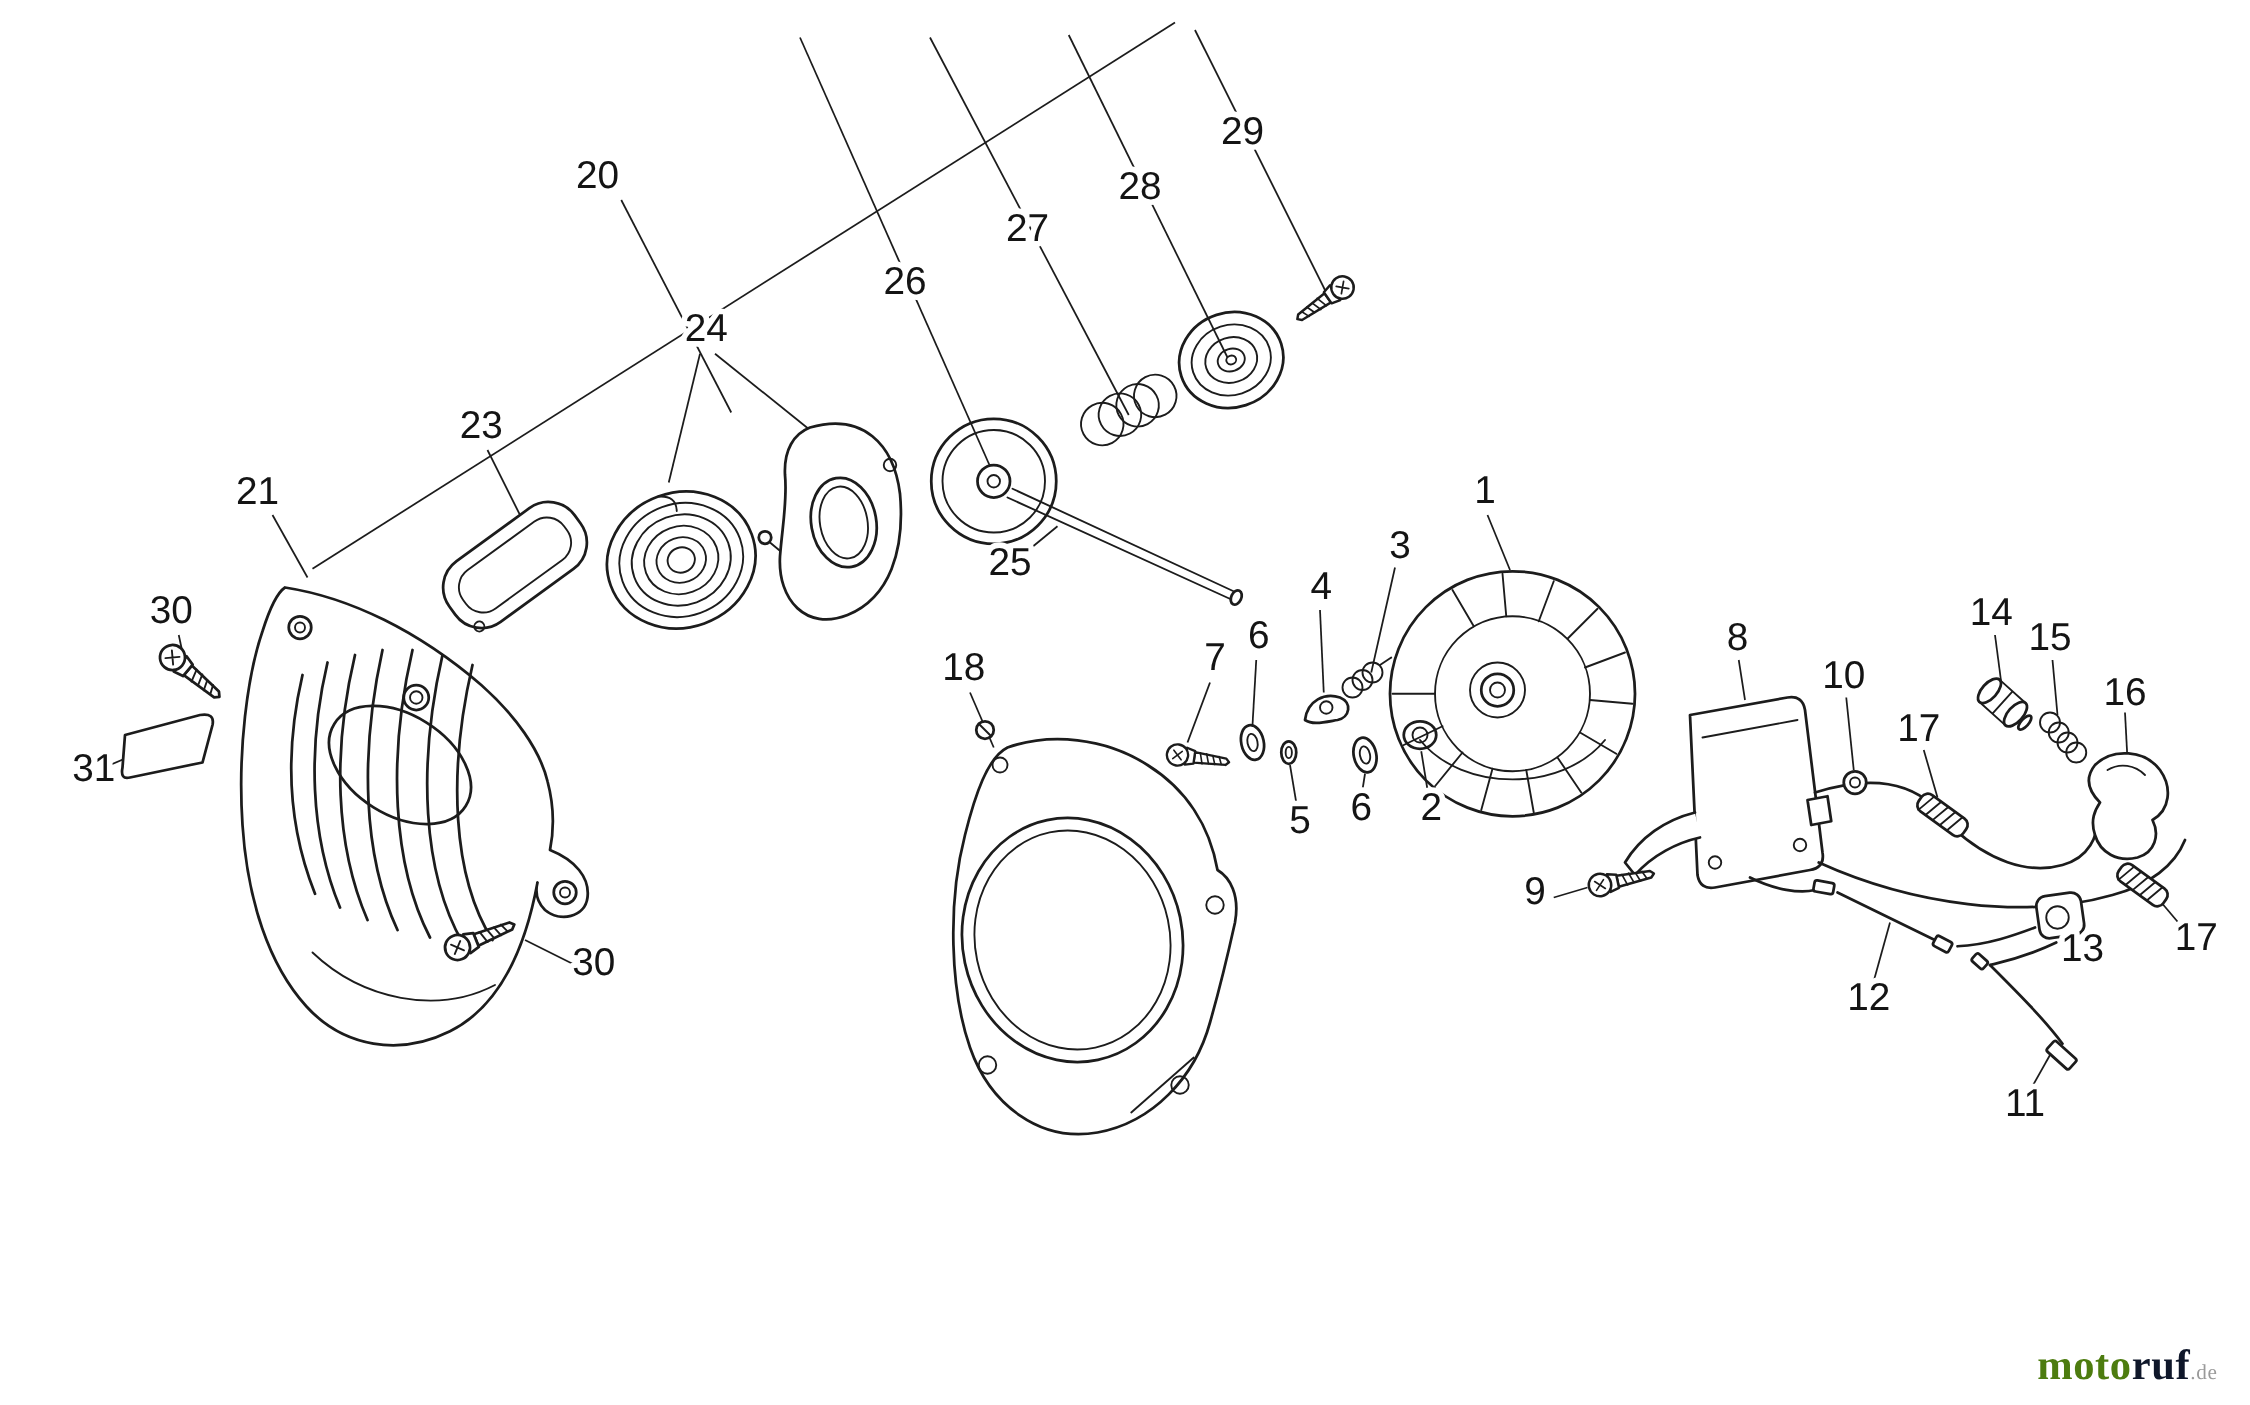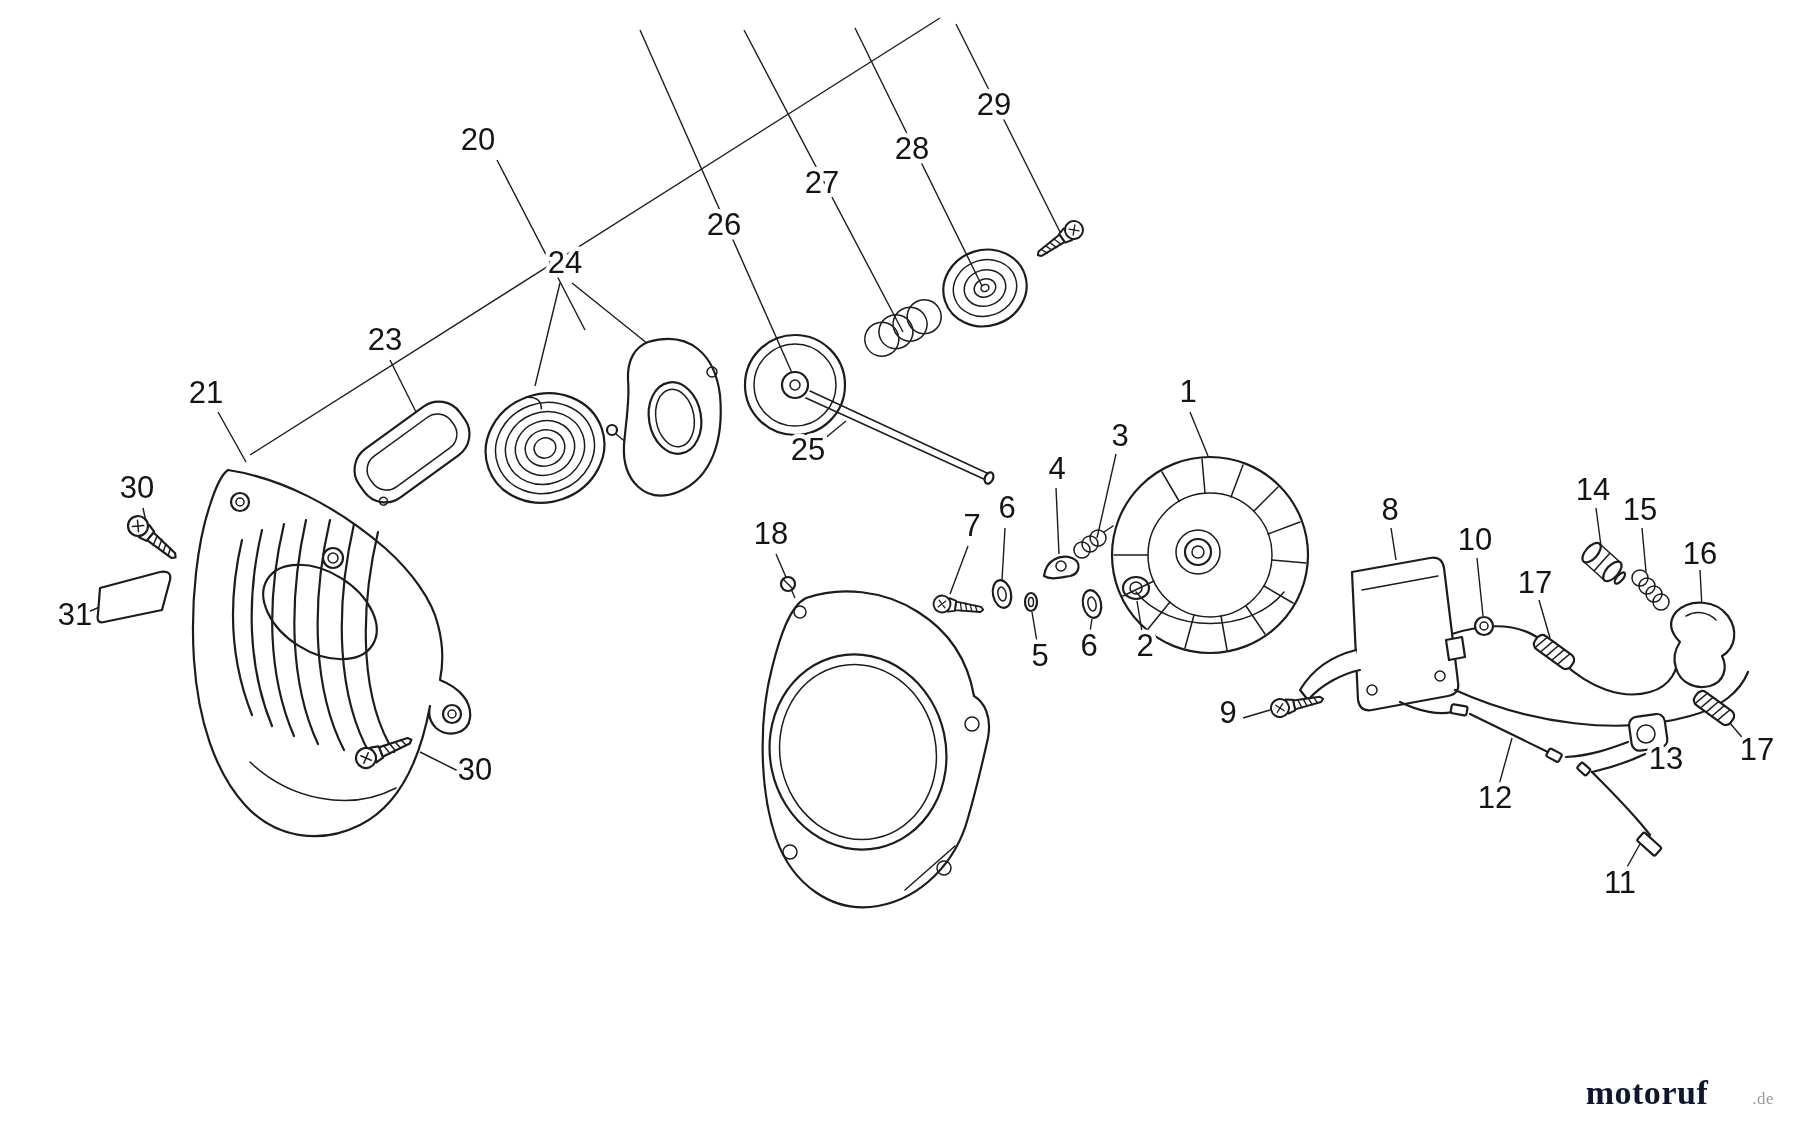--- a/index.html
+++ b/index.html
@@ -8,23 +8,23 @@
   svg{position:absolute;left:0;top:0;}
   .callout{font-family:"Liberation Sans",sans-serif;font-size:31px;fill:#141414;
            text-anchor:middle;paint-order:stroke fill;stroke:#ffffff;stroke-width:9px;
            stroke-linejoin:round;}
   .ln{stroke:#1c1c1c;stroke-width:1.4;fill:none;}
   .p{stroke:#1c1c1c;stroke-width:2.2;fill:none;stroke-linecap:round;stroke-linejoin:round;}
   .pw{stroke:#1c1c1c;stroke-width:2.2;fill:#ffffff;stroke-linecap:round;stroke-linejoin:round;}
   .d{stroke:#1c1c1c;stroke-width:1.5;fill:none;stroke-linecap:round;}
   .watermark{position:absolute;right:26px;bottom:12px;font-family:"Liberation Serif",serif;
              font-size:34px;font-weight:bold;letter-spacing:.5px;white-space:nowrap;}
-  .wm-moto{color:#0f172a;}
+  .wm-moto{color:#4d7c0f;}
   .wm-ruf{color:#0f172a;}
-  .wm-tld{color:#9a9a9a;font-size:17px;font-weight:normal;margin-left:44px;}
+  .wm-tld{color:#9a9a9a;font-size:17px;font-weight:normal;}
 </style>
 </head>
 <body>
 
 <div class="stage">
 <svg width="1800" height="1124" viewBox="0 0 1800 1124">
 
   <defs>
     <g id="screw">
       <path class="pw" d="M 16,-5 L 46,-3 L 49,0 L 46,3 L 16,5 Z"></path>

